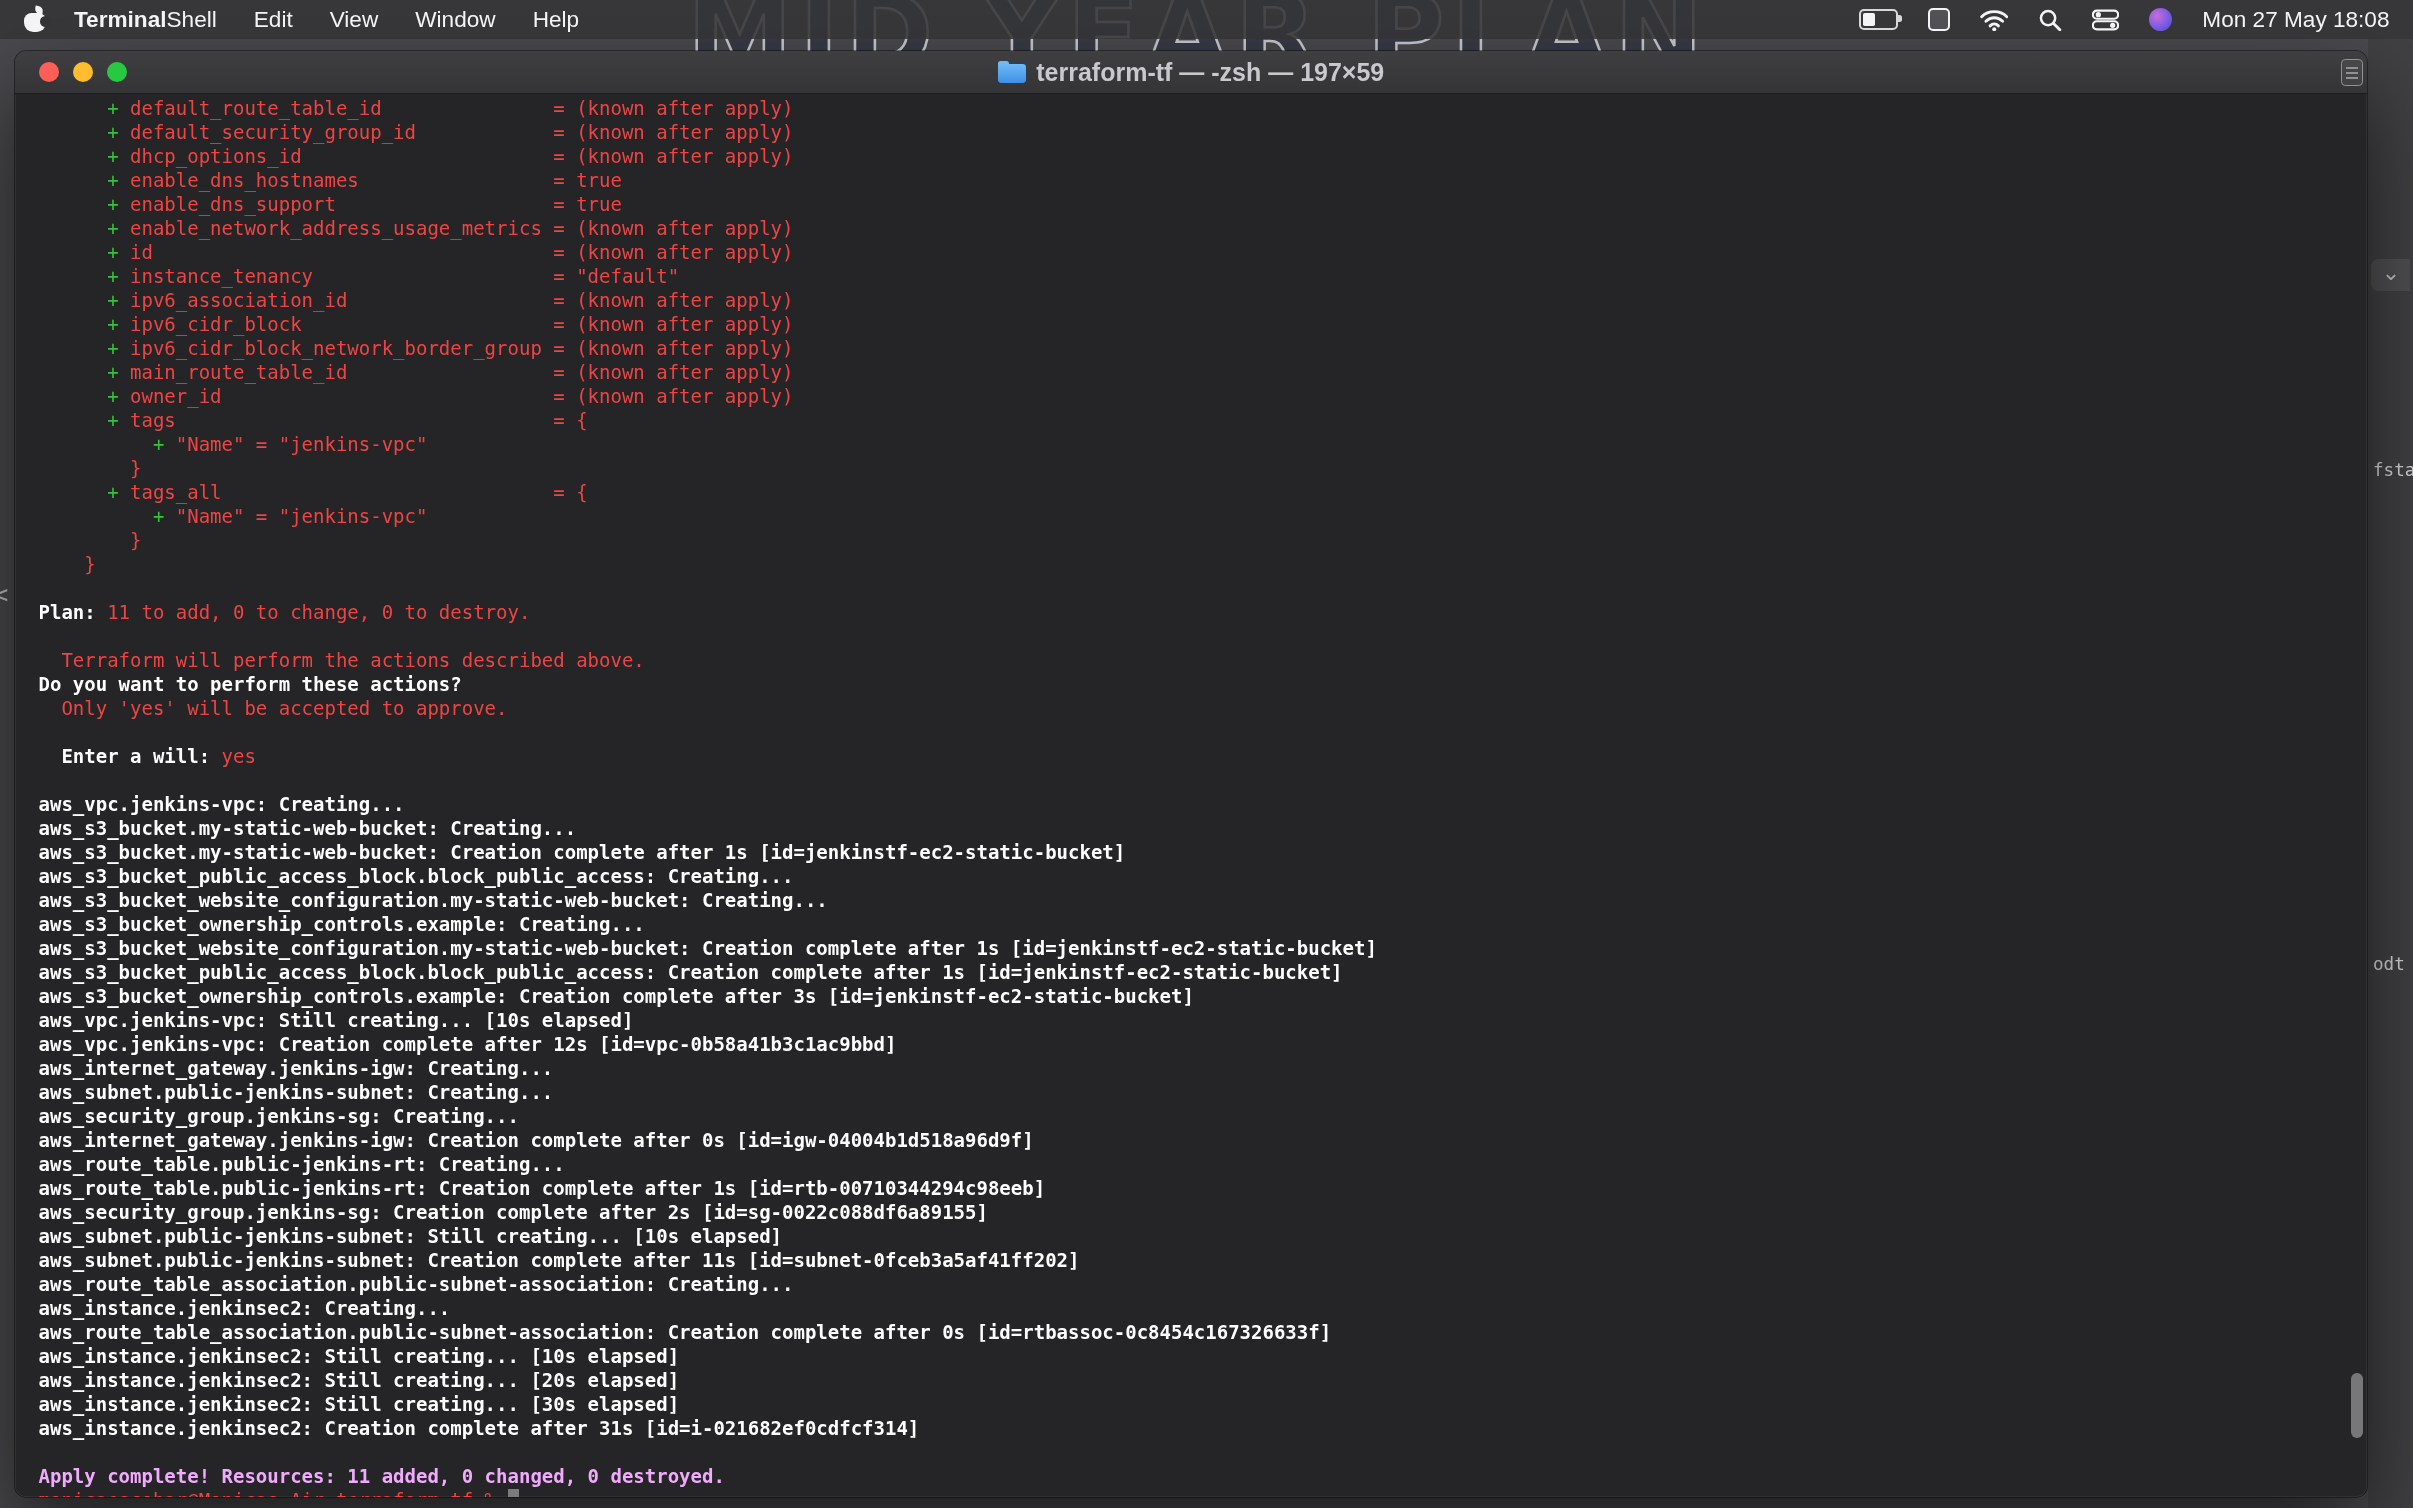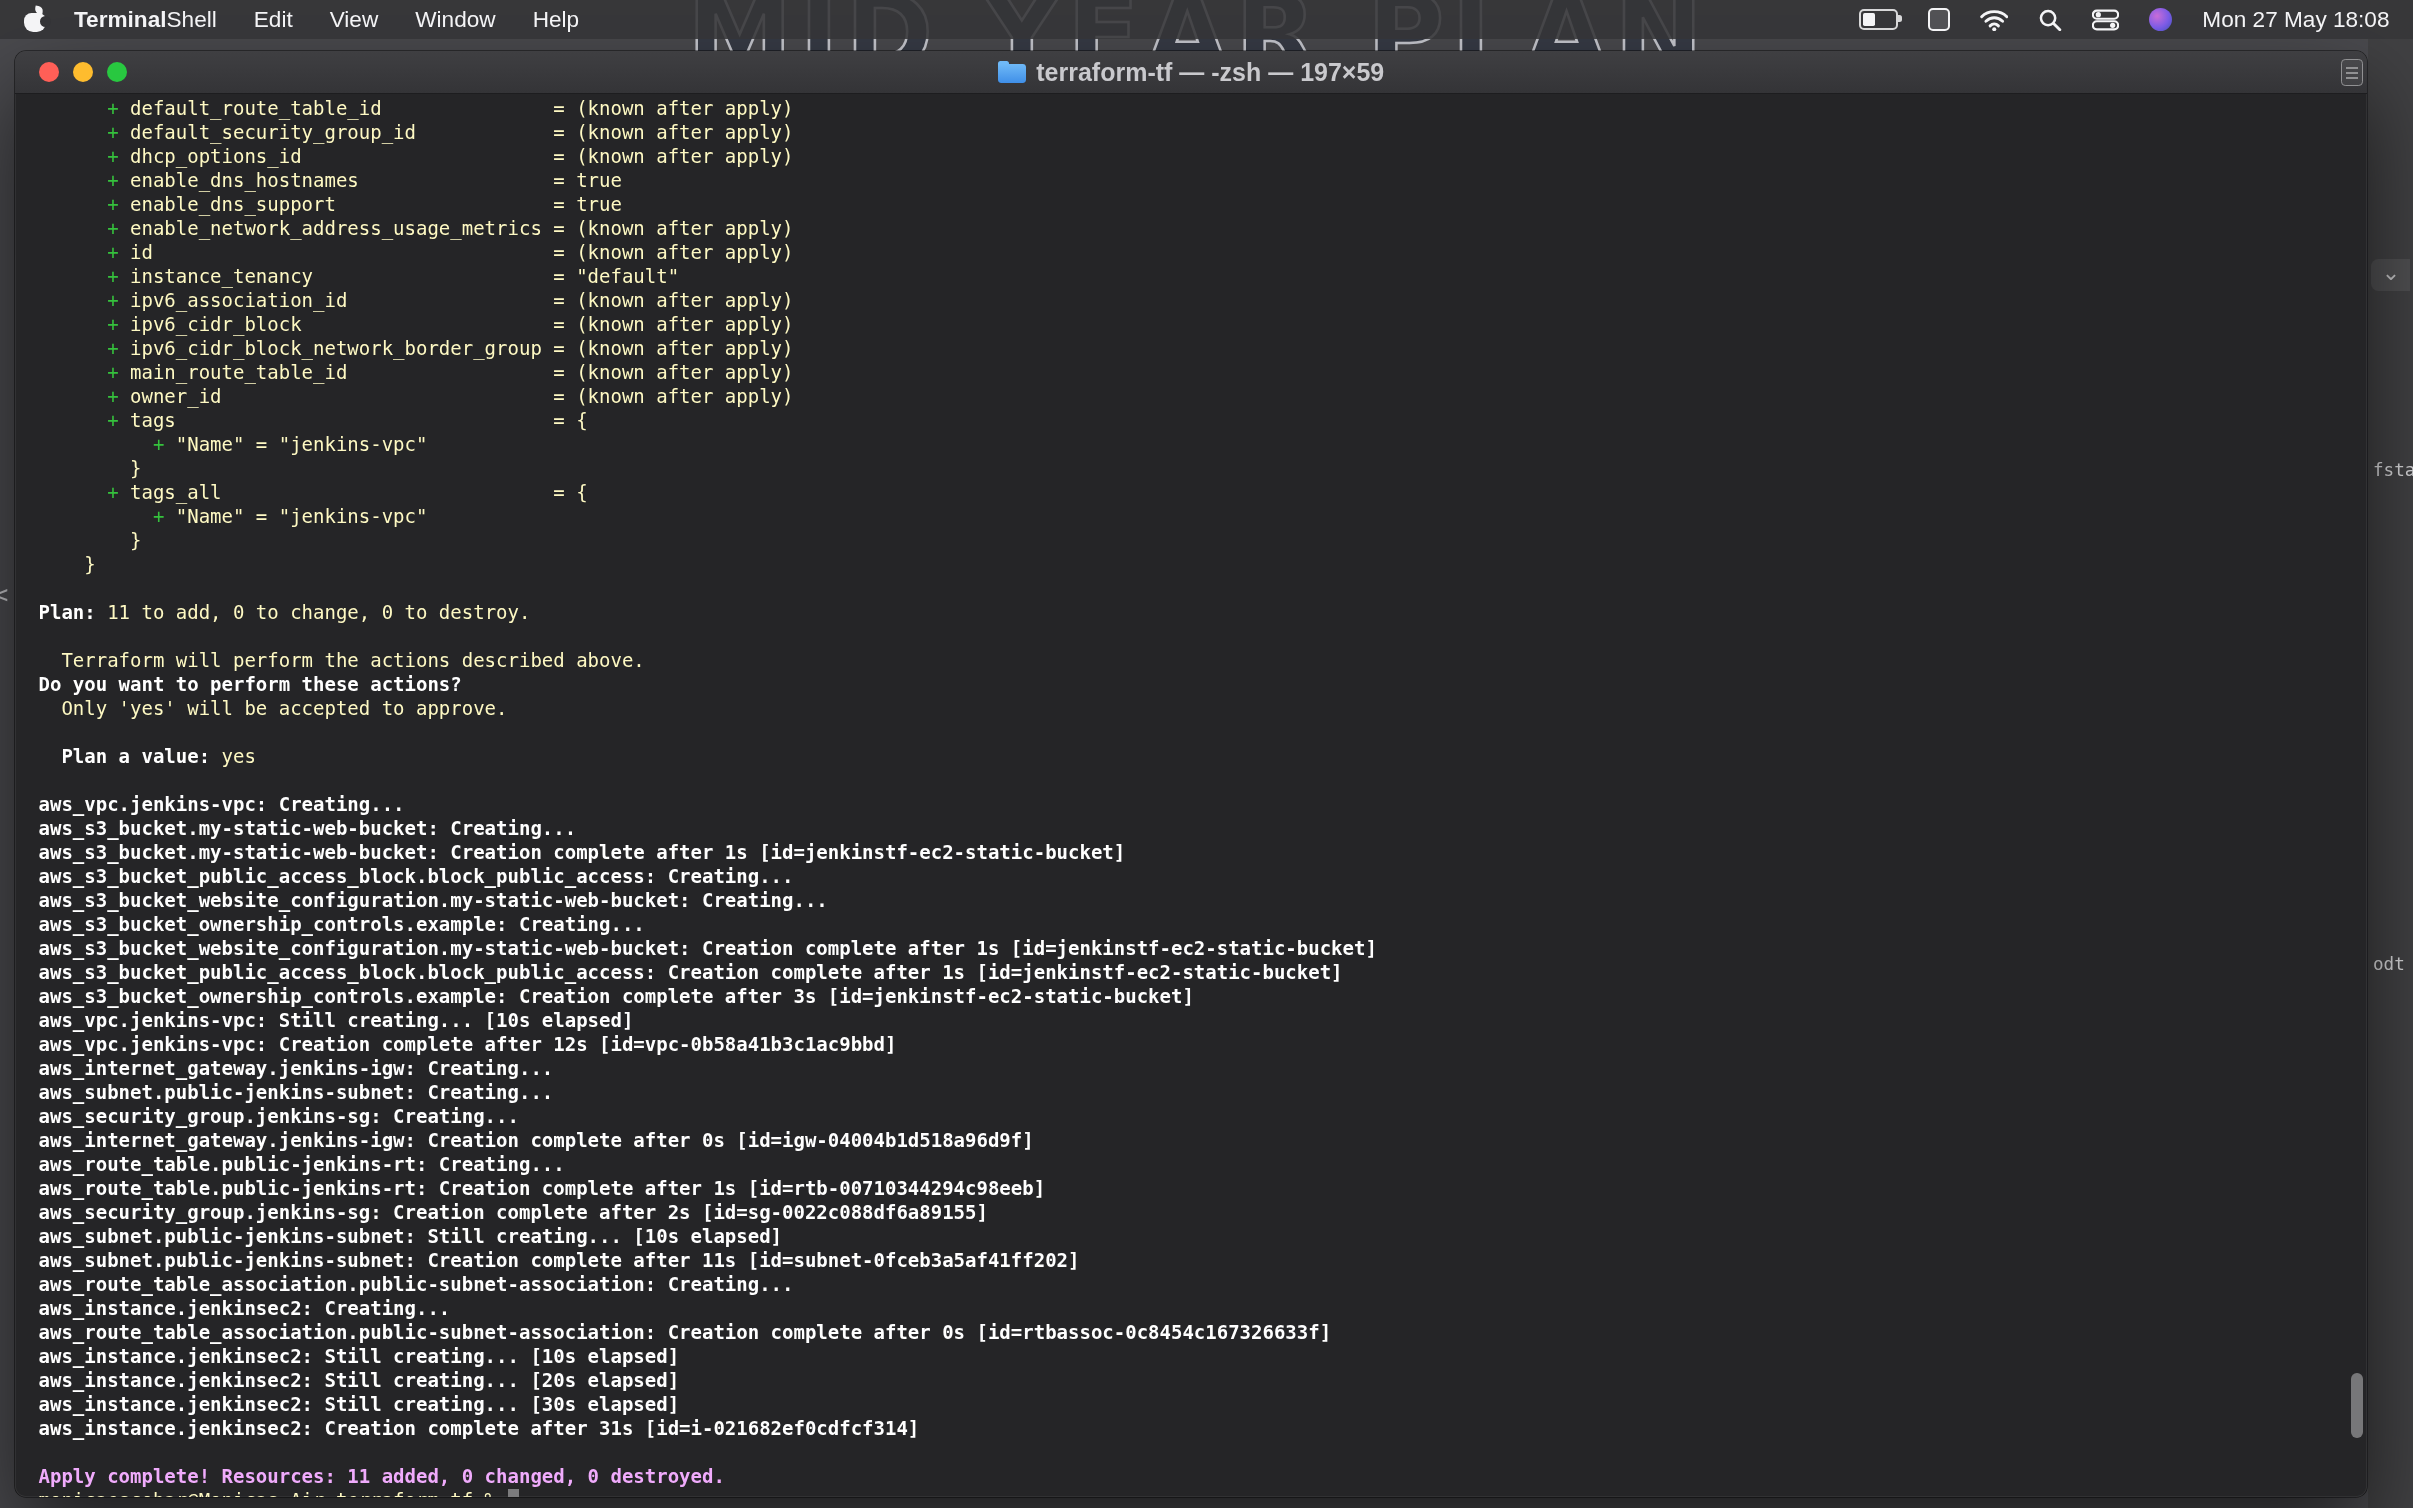--- a/index.html
+++ b/index.html
@@ -86,21 +86,21 @@
   .folder-back{position:absolute;inset:3.4px 0 0 0;background:linear-gradient(#6fb9f7,#3f8fe8);border-radius:3.4px;}
   .folder-tab{position:absolute;left:0;top:0;width:11.7px;height:6.7px;background:#6fb9f7;border-radius:2.5px 2.5px 0 0;}
 
   .term-content{
     position:absolute;top:42px;left:0;right:0;bottom:0;
     padding:3.4px 0 0 23.5px;box-sizing:border-box;
     font-family:"DejaVu Sans Mono","Liberation Mono",monospace;
     font-size:19px;line-height:24px;
   }
   .t-line{white-space:pre;height:24px;}
-  .seg-n{color:#fef9c3;}
+  .seg-n{color:#ef4444;}
   .seg-b{color:#ffffff;font-weight:bold;}
   .seg-g{color:#35c23d;}
   .seg-gb{color:#f0abfc;font-weight:bold;}
   .seg-cur{background:#7b7b7d;color:transparent;}
 
   .pager-icon{
     position:absolute;right:4.2px;top:8.4px;width:22px;height:27px;
     border:1.7px solid #919193;border-radius:4.2px;box-sizing:border-box;
     display:flex;flex-direction:column;justify-content:center;gap:3.4px;align-items:center;
     background:rgba(255,255,255,.06);
@@ -202,21 +202,21 @@
       <div class="t-line"><span class="seg-g">          + </span><span class="seg-n">"Name" = "jenkins-vpc"</span></div>
       <div class="t-line"><span class="seg-n">        }</span></div>
       <div class="t-line"><span class="seg-n">    }</span></div>
       <div class="t-line"></div>
       <div class="t-line"><span class="seg-b">Plan:</span><span class="seg-n"> 11 to add, 0 to change, 0 to destroy.</span></div>
       <div class="t-line"></div>
       <div class="t-line"><span class="seg-n">  Terraform will perform the actions described above.</span></div>
       <div class="t-line"><span class="seg-b">Do you want to perform these actions?</span></div>
       <div class="t-line"><span class="seg-n">  Only 'yes' will be accepted to approve.</span></div>
       <div class="t-line"></div>
-      <div class="t-line"><span class="seg-b">  Plan a value: </span><span class="seg-n">yes</span></div>
+      <div class="t-line"><span class="seg-b">  Enter a will: </span><span class="seg-n">yes</span></div>
       <div class="t-line"></div>
       <div class="t-line"><span class="seg-b">aws_vpc.jenkins-vpc: Creating...</span></div>
       <div class="t-line"><span class="seg-b">aws_s3_bucket.my-static-web-bucket: Creating...</span></div>
       <div class="t-line"><span class="seg-b">aws_s3_bucket.my-static-web-bucket: Creation complete after 1s [id=jenkinstf-ec2-static-bucket]</span></div>
       <div class="t-line"><span class="seg-b">aws_s3_bucket_public_access_block.block_public_access: Creating...</span></div>
       <div class="t-line"><span class="seg-b">aws_s3_bucket_website_configuration.my-static-web-bucket: Creating...</span></div>
       <div class="t-line"><span class="seg-b">aws_s3_bucket_ownership_controls.example: Creating...</span></div>
       <div class="t-line"><span class="seg-b">aws_s3_bucket_website_configuration.my-static-web-bucket: Creation complete after 1s [id=jenkinstf-ec2-static-bucket]</span></div>
       <div class="t-line"><span class="seg-b">aws_s3_bucket_public_access_block.block_public_access: Creation complete after 1s [id=jenkinstf-ec2-static-bucket]</span></div>
       <div class="t-line"><span class="seg-b">aws_s3_bucket_ownership_controls.example: Creation complete after 3s [id=jenkinstf-ec2-static-bucket]</span></div>

